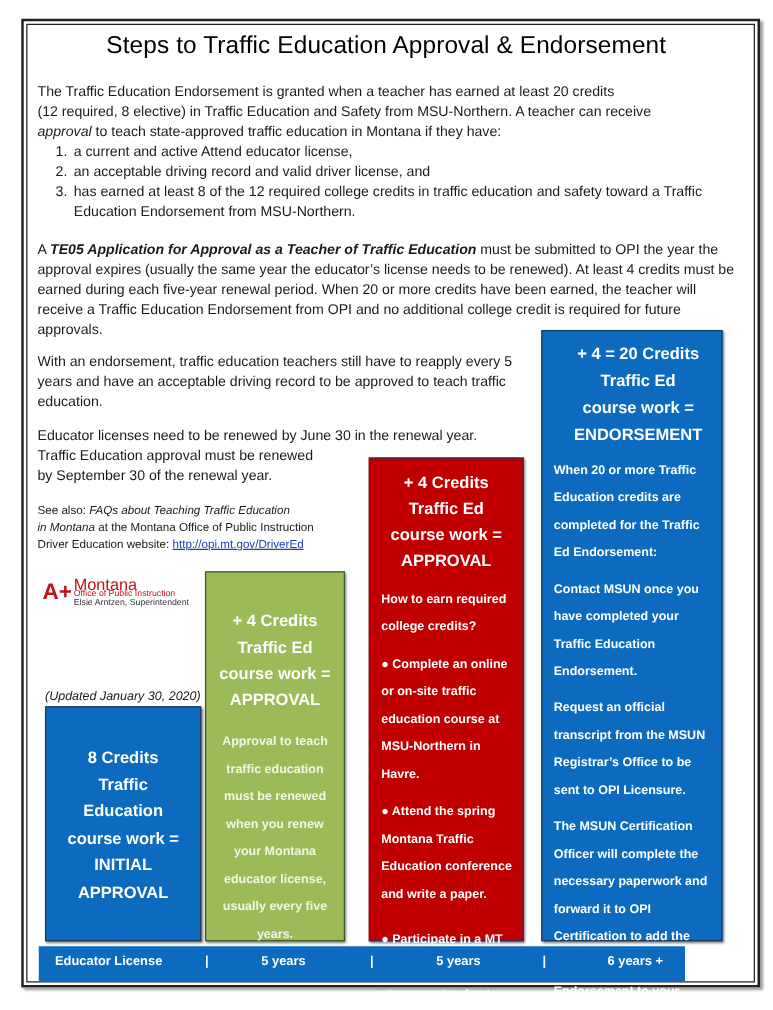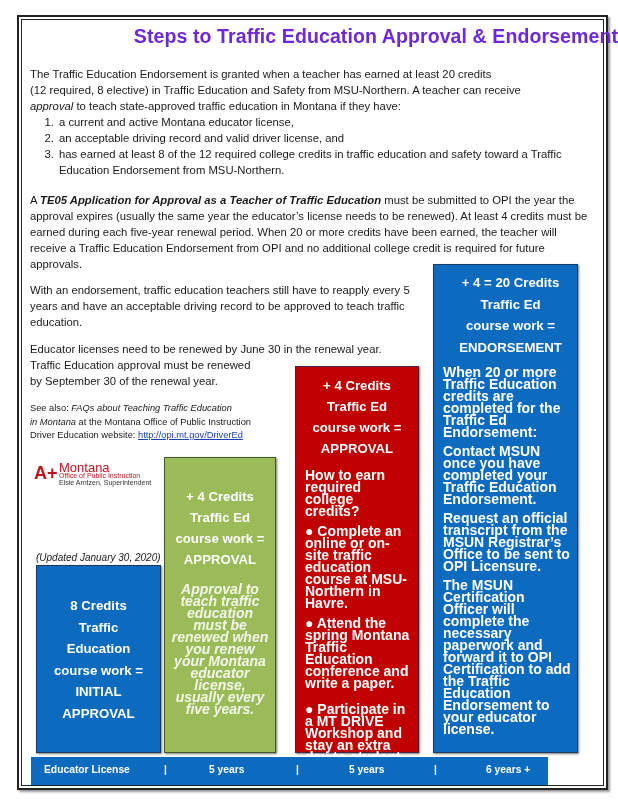--- a/index.html
+++ b/index.html
@@ -4,22 +4,22 @@
 <style>
   html, body { margin: 0; padding: 0; background: #ffffff; }
   body { width: 618px; height: 808px; position: relative; overflow: hidden;
          font-family: "Liberation Sans", "DejaVu Sans", sans-serif; color: #1a1a1a; }
 
   .frame { position: absolute; left: 17px; top: 15px; width: 587px; height: 771px;
            border: 2px solid #222; box-shadow: 2px 2px 2px #9a9a9a; }
   .frame-inner { position: absolute; left: 2px; top: 2px; right: 2px; bottom: 2px;
            border: 1px solid #222; }
 
-  .title { position: absolute; left: 0; top: 25px; width: 618px; text-align: right;
-           color: #6d28d9; font-weight: bold; font-size: 19.5px; letter-spacing: 0.1px; }
+  .title { position: absolute; left: 0; top: 25px; width: 618px; text-align: center;
+           color: #000000; font-weight: normal; font-size: 19.5px; letter-spacing: 0.1px; }
 
   .para { position: absolute; left: 30px; font-size: 11.3px; line-height: 16px; margin: 0; }
   .p1 { top: 66px; width: 560px; }
   .p1 ol { margin: 0; padding-left: 27px; }
   .p1 li { padding-left: 2px; }
   .p2 { top: 192px; width: 560px; }
   .p3 { top: 282px; width: 400px; }
   .p4 { top: 341px; width: 400px; }
   .p5 { top: 402px; width: 260px; font-size: 9.3px; line-height: 13.5px; }
   .p5 a { color: #1a3fb0; text-decoration: underline; }
@@ -30,28 +30,28 @@
            font-size: 18px; line-height: 18px; }
   .logo-text { position: absolute; left: 27px; top: 2px; font-size: 7px; line-height: 7.5px; }
   .logo-text .l1 { color: #c0121d; font-size: 13px; }
   .logo-text .l2 { color: #c0121d; }
   .logo-text .l3 { color: #333; }
   .updated { position: absolute; left: 36px; top: 516px; font-size: 10px; font-style: italic; margin-top: 36px; }
 
   .box { position: absolute; color: #ffffff; font-weight: bold; text-align: center;
          border: 1px solid #1b3a5c; box-shadow: 1px 1px 2px #777; box-sizing: border-box; }
   .box .head { font-size: 13.2px; line-height: 21px; }
-  .box .body { font-size: 14px; line-height: 12px; }
+  .box .body { font-size: 10px; line-height: 22px; }
 
   .b1 { left: 36px; top: 565px; width: 125px; height: 188px; background: #0d6bbf; padding-top: 29px; }
   .b1 .head { line-height: 21.5px; }
 
   .b2 { left: 164px; top: 457px; width: 112px; height: 296px; background: #9bbb59;
         border-color: #3d5c24; padding-top: 28px; }
-  .b2 .body { margin-top: 13px; color: #f2f6e8; padding: 0 4px; font-style: italic; }
+  .b2 .body { margin-top: 13px; color: #f2f6e8; padding: 0 4px; }
 
   .b3 { left: 295px; top: 366px; width: 124px; height: 387px; background: #c00000;
         border-color: #4a2244; padding-top: 8px; text-align: left; }
   .b3 .head { text-align: center; }
   .b3 .q { margin: 10px 8px 0 9px; }
   .b3 .item { margin: 8px 6px 0 9px; }
   .b3 .item.gap { margin-top: 14px; }
 
   .b4 { left: 433px; top: 264px; width: 145px; height: 489px; background: #0d6bbf;
         padding-top: 7px; text-align: left; }
@@ -70,21 +70,21 @@
     <div class="frame-inner"></div>
   </div>
 
 <div class="title">Steps to Traffic Education Approval &amp; Endorsement</div>
 
 <div class="para p1">
   <div>The Traffic Education Endorsement is granted when a teacher has earned at least 20 credits</div>
   <div>(12 required, 8 elective) in Traffic Education and Safety from MSU-Northern.  A teacher can receive</div>
   <div><span class="italic">approval</span><span> to teach state-approved traffic education in Montana if they have:</span></div>
   <ol>
-    <li>a current and active Montana educator license,</li>
+    <li>a current and active Attend educator license,</li>
     <li>an acceptable driving record and valid driver license, and</li>
     <li>has earned at least 8 of the 12 required college credits in traffic education and safety toward a Traffic Education Endorsement from MSU-Northern.</li>
   </ol>
 </div>
 
 <div class="para p2"><span>A </span><span class="italic" style="font-weight:bold">TE05 Application for Approval as a Teacher of Traffic Education</span><span> must be submitted to OPI the year the approval expires (usually the same year the educator’s license needs to be renewed). At least 4 credits must be earned during each five-year renewal period.  When 20 or more credits have been earned, the teacher will receive a Traffic Education Endorsement from OPI and no additional college credit is required for future approvals.</span></div>
 
 <div class="para p3">With an endorsement, traffic education teachers still have to reapply every 5 years and have an acceptable driving record to be approved to teach traffic education.</div>
 
 <div class="para p4">

